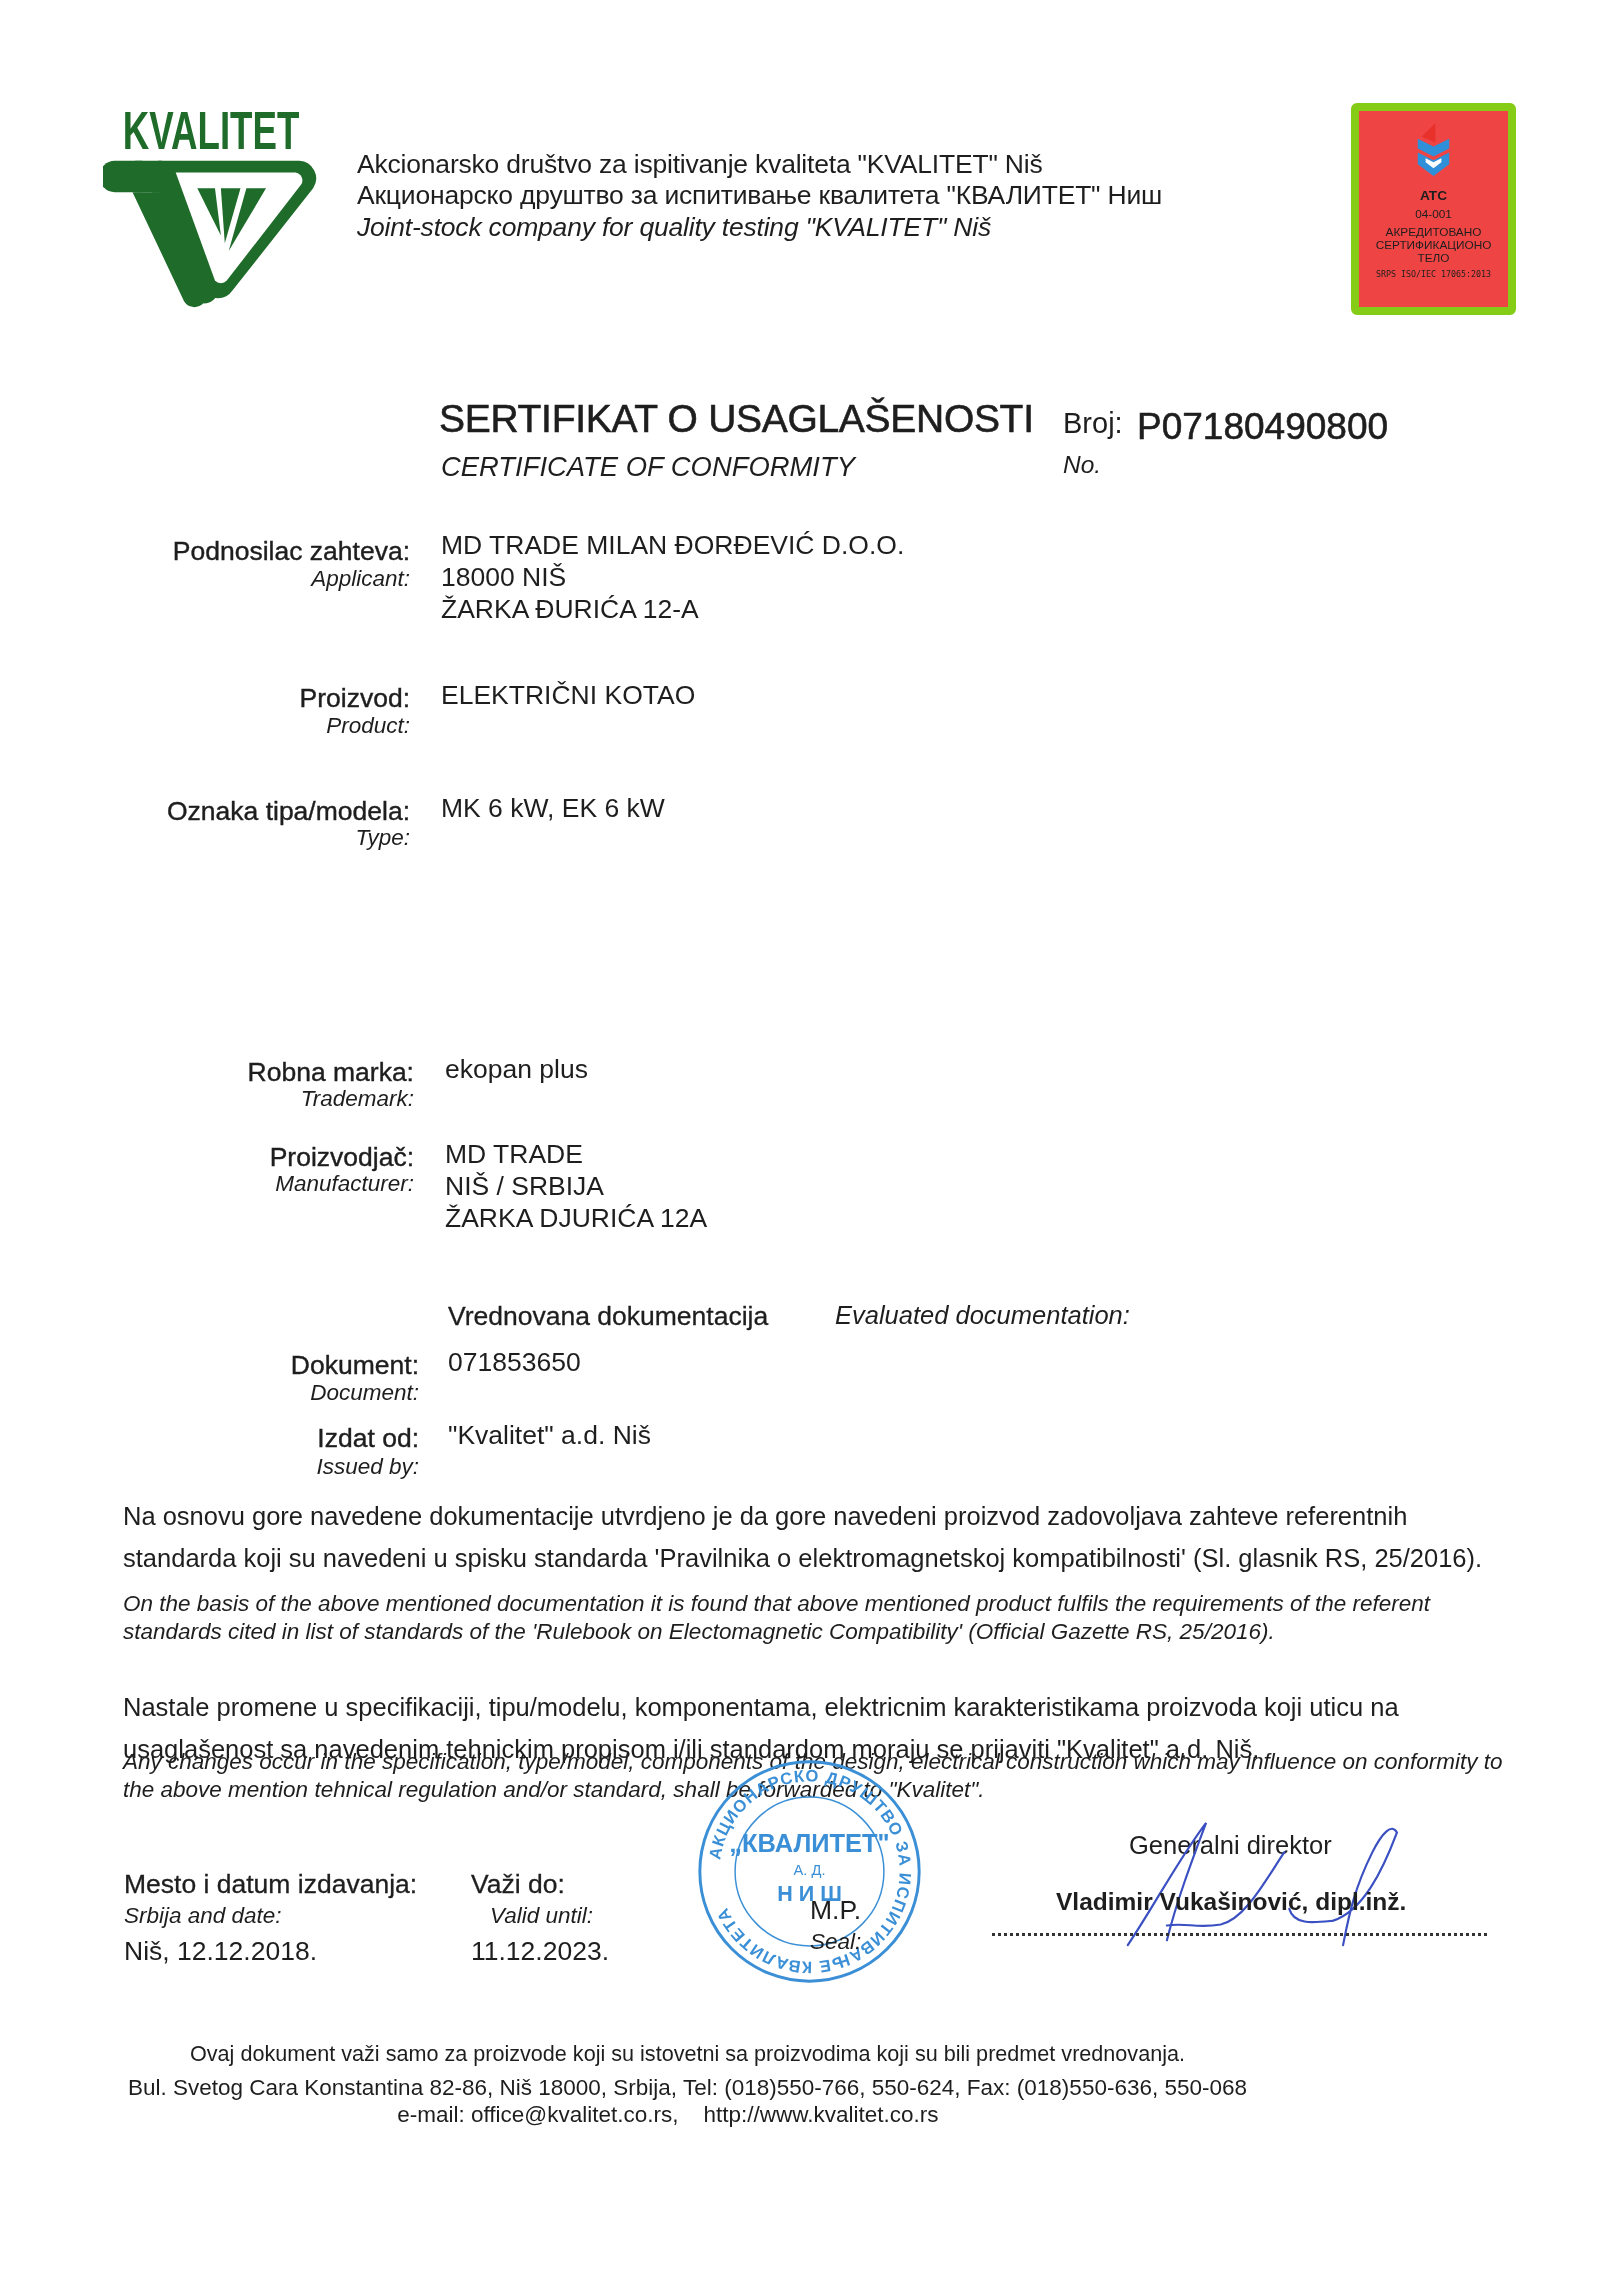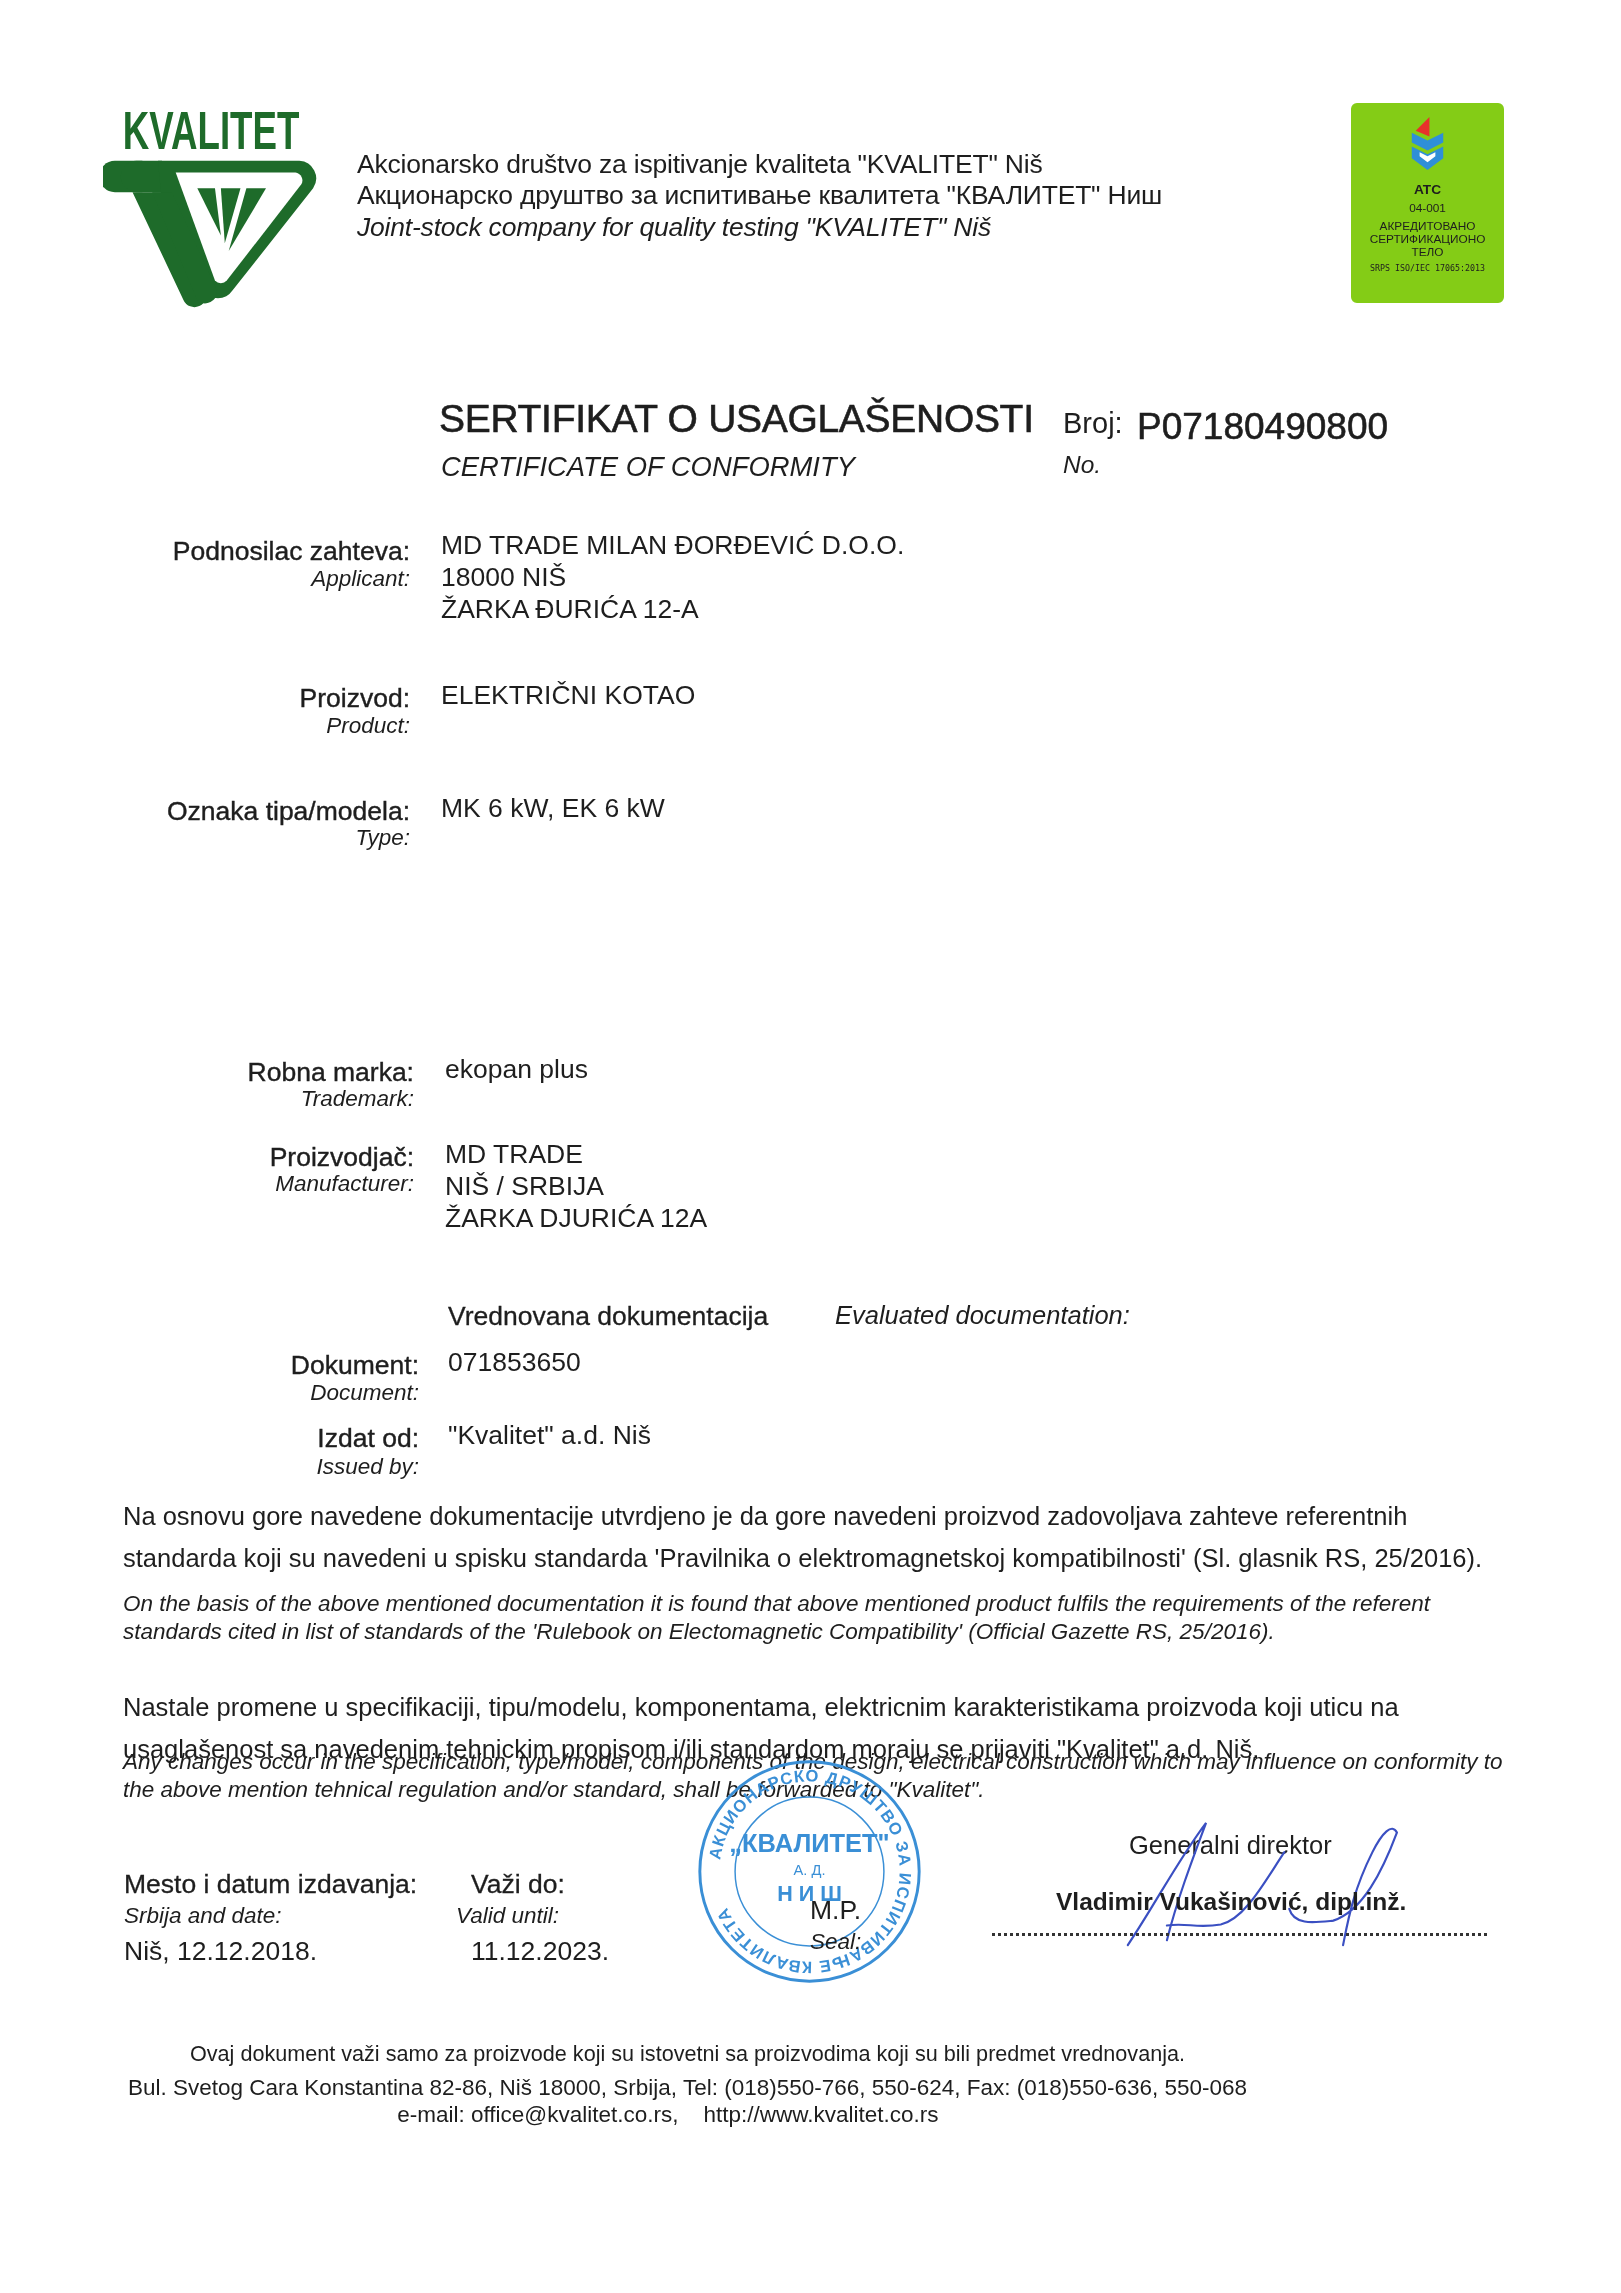--- a/index.html
+++ b/index.html
@@ -5,21 +5,21 @@
   html, body { margin: 0; padding: 0; background: #ffffff; }
   body { width: 1621px; height: 2294px; position: relative; overflow: hidden;
          font-family: "Liberation Sans", sans-serif; color: #1e1e1e; }
   .abs { position: absolute; }
 
   
   #logo { left: 103px; top: 98px; width: 221px; height: 211px; }
   .company-line { left: 357px; font-size: 26.5px; line-height: 31px; white-space: nowrap; letter-spacing: -0.2px; }
   .company-line.it { font-style: italic; }
 
-  #atc-box { left: 1351px; top: 103px; width: 149px; height: 196px; border: 2px solid #84cc16; border-radius: 5.9px; background: #84cc16; text-align: center; }
+  #atc-box { left: 1351px; top: 103px; width: 149px; height: 196px; border: 8px solid #84cc16; border-radius: 5.9px; background: #ef4444; text-align: center; }
   #atc-box .atc-name { font-weight: bold; font-size: 13.7px; margin-top: 3.9px; }
   #atc-box .atc-code { font-size: 11.8px; margin-top: 3.9px; }
   #atc-box .atc-acc  { font-size: 11.8px; line-height: 12.7px; margin-top: 5.9px; }
   #atc-box .atc-std  { font-family: "DejaVu Sans Mono", monospace; font-size: 8.3px; margin-top: 4.9px; }
 
   
   #title-main { left: 439px; top: 397px; font-size: 39px; font-weight: normal; letter-spacing: -0.3px; white-space: nowrap; -webkit-text-stroke: 0.6px #1e1e1e; }
   #title-sub { left: 441px; top: 451px; font-size: 27.4px; font-style: italic; white-space: nowrap; }
   #broj-label { left: 1063px; top: 407px; font-size: 29px; white-space: nowrap; }
   #broj-value { left: 1137px; top: 406px; font-size: 37px; white-space: nowrap; -webkit-text-stroke: 0.6px #1e1e1e; }
@@ -141,21 +141,21 @@
 <div class="abs para-it" style="top:1590px">On the basis of the above mentioned documentation it is found that above mentioned product fulfils the requirements of the referent standards cited in list of standards of the 'Rulebook on Electomagnetic Compatibility' (Official Gazette RS, 25/2016).</div>
 
 <div class="abs para" style="top:1686px">Nastale promene u specifikaciji, tipu/modelu, komponentama, elektricnim karakteristikama proizvoda koji uticu na usaglašenost sa navedenim tehnickim propisom i/ili standardom moraju se prijaviti "Kvalitet" a.d. Niš.</div>
 <div class="abs para-it" style="top:1748px">Any changes occur in the specification, type/model, components of the design, electrical construction which may influence on conformity to the above mention tehnical regulation and/or standard, shall be forwarded to "Kvalitet".</div>
 
 <div class="abs bot-main" style="left:124px;top:1869px">Mesto i datum izdavanja:</div>
 <div class="abs bot-sub" style="left:124px;top:1903px">Srbija and date:</div>
 <div class="abs bot-val" style="left:124px;top:1936px">Niš,  12.12.2018.</div>
 
 <div class="abs bot-main" style="left:471px;top:1869px">Važi do:</div>
-<div class="abs bot-sub" style="left:456px;top:1903px">Valid until:</div>
+<div class="abs bot-sub" style="left:490px;top:1903px">Valid until:</div>
 <div class="abs bot-val" style="left:471px;top:1936px">11.12.2023.</div>
 
 <svg id="stamp" class="abs" viewBox="0 0 240 240">
   <defs>
     <path id="ringPath" d="M 120 120 m -92 0 a 92 92 0 1 1 184 0 a 92 92 0 1 1 -184 0"></path>
   </defs>
   <circle cx="120" cy="120" r="112" fill="none" stroke="#3a8fd6" stroke-width="3"></circle>
   <circle cx="120" cy="120" r="76" fill="none" stroke="#3a8fd6" stroke-width="1.5"></circle>
   <text font-family="Liberation Sans, sans-serif" font-size="17" fill="#3a8fd6" font-weight="bold" letter-spacing="1">
     <textPath href="#ringPath" startOffset="2%">АКЦИОНАРСКО ДРУШТВО ЗА ИСПИТИВАЊЕ КВАЛИТЕТА</textPath>

